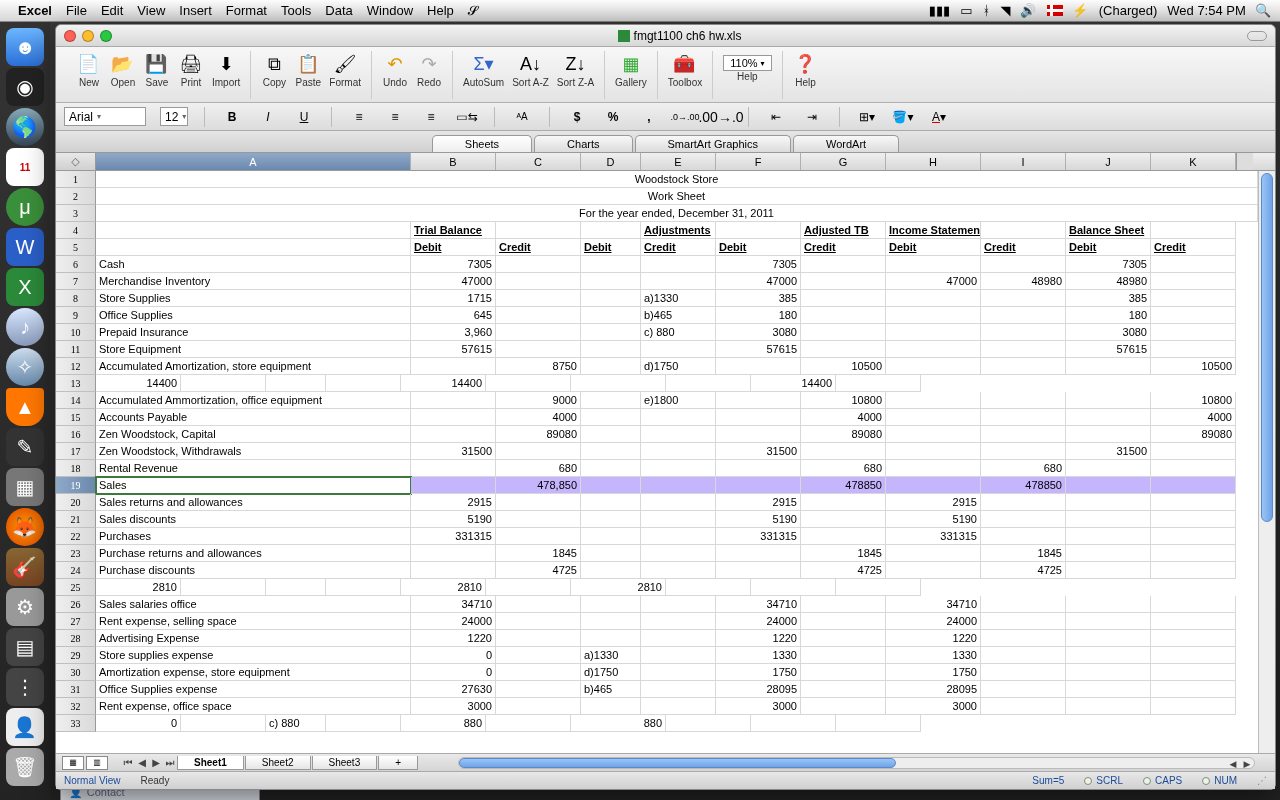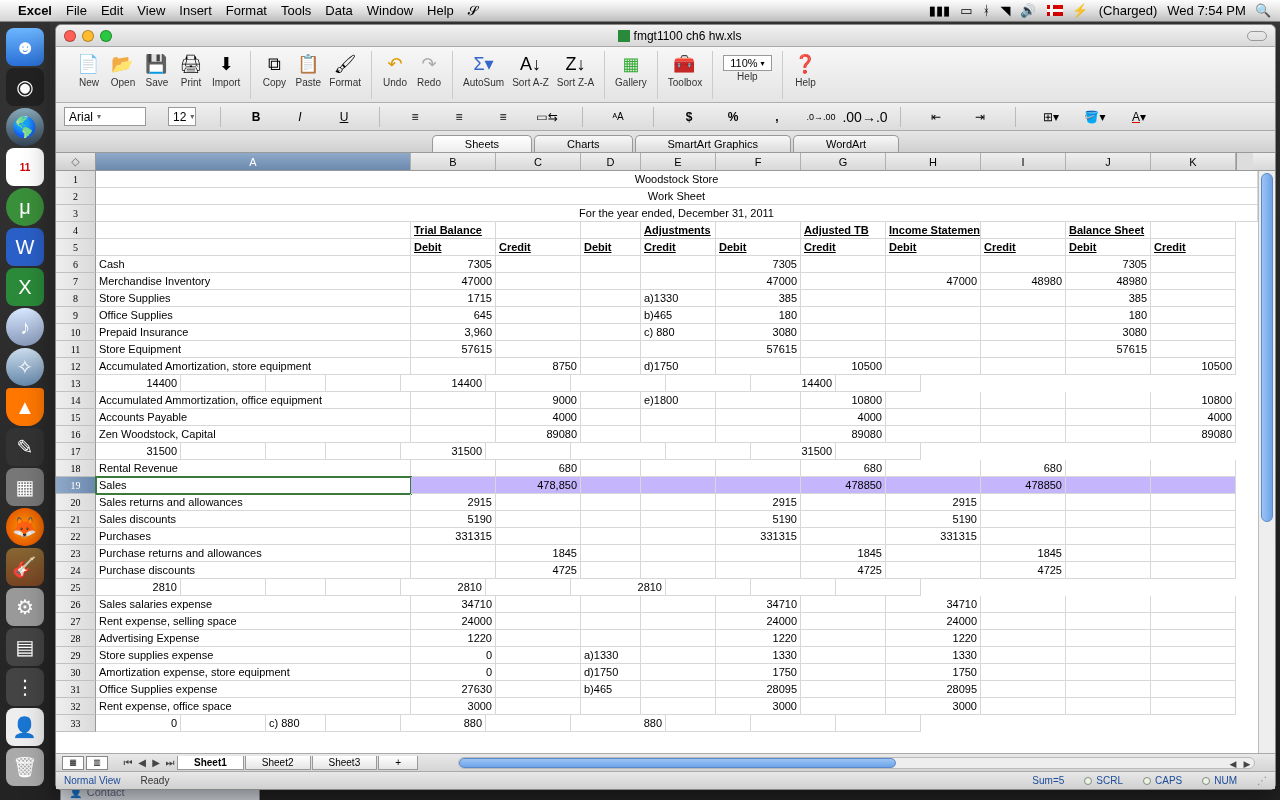--- a/index.html
+++ b/index.html
@@ -36,21 +36,21 @@
 .toolbar { height: 56px; background: linear-gradient(#f7f7f7,#e4e4e4); border-bottom: 1px solid #b0b0b0; display: flex; align-items: flex-start; padding: 4px 10px 0 10px; gap: 0; }
 .tb-group { display: flex; align-items:flex-start; gap: 4px; padding: 0 8px; border-right: 1px solid #ccc; height:48px;}
 .tb-group:last-child{border-right:none;}
 .tb-btn { display:flex; flex-direction:column; align-items:center; gap:0; cursor:pointer; padding:0 2px;}
 .tb-btn .ic { width: 26px; height: 26px; display:flex; align-items:center; justify-content:center; font-size:18px;}
 .tb-btn .lbl { font-size: 10px; color:#333;}
 .zoom-box{border:1px solid #999;background:#fff;font-size:11px;padding:1px 6px;margin-top:4px;display:flex;align-items:center;}
 .zoom-box::after{content:'▾';margin-left:3px;font-size:8px;}
 
 
-.fmtbar { height: 28px; background: linear-gradient(#f0f0f0,#dcdcdc); border-bottom:1px solid #aaa; display:flex; align-items:center; padding: 0 8px; gap:22px; font-size:12px;}
+.fmtbar { height: 28px; background: linear-gradient(#f0f0f0,#dcdcdc); border-bottom:1px solid #aaa; display:flex; align-items:center; padding: 0 8px; gap:14px; font-size:12px;}
 .fmt-sel{border:1px solid #999;background:#fff;padding:1px 4px;display:flex;align-items:center;height:19px;}
 .fmt-sel::after{content:'▾';margin-left:4px;font-size:8px;color:#666;}
 .fsel-font{width:82px;} .fsel-size{width:28px;}
 .fbtn{width:22px;height:20px;display:flex;align-items:center;justify-content:center;border:1px solid transparent;}
 .sep{width:1px;height:20px;background:#bbb;margin:0 2px;}
 .color-swatch{width:14px;height:4px;display:block;margin-top:-2px;}
 .fbtn.fill .color-swatch{background:#ffd000;}
 
 
 .tabsbar{height:22px;background:linear-gradient(#e6e6e6,#d0d0d0);border-bottom:1px solid #999;display:flex;justify-content:center;align-items:flex-end;}
@@ -520,20 +520,21 @@
             <div class="cell wE"></div>
             <div class="cell wF rt"></div>
             <div class="cell wG rt">89080</div>
             <div class="cell wH rt"></div>
             <div class="cell wI rt"></div>
             <div class="cell wJ rt"></div>
             <div class="cell wK rt">89080</div>
           </div>
           <div class="row">
             <div class="rh">17</div>
+            <div class="cell wA">Zen Woodstock, Withdrawals</div>
             <div class="cell wB rt">31500</div>
             <div class="cell wC rt"></div>
             <div class="cell wD"></div>
             <div class="cell wE"></div>
             <div class="cell wF rt">31500</div>
             <div class="cell wG rt"></div>
             <div class="cell wH rt"></div>
             <div class="cell wI rt"></div>
             <div class="cell wJ rt">31500</div>
             <div class="cell wK rt"></div>
@@ -644,21 +645,21 @@
             <div class="cell wE"></div>
             <div class="cell wF rt">2810</div>
             <div class="cell wG rt"></div>
             <div class="cell wH rt">2810</div>
             <div class="cell wI rt"></div>
             <div class="cell wJ rt"></div>
             <div class="cell wK rt"></div>
           </div>
           <div class="row">
             <div class="rh">26</div>
-            <div class="cell wA">Sales salaries expense</div>
+            <div class="cell wA">Sales salaries office</div>
             <div class="cell wB rt">34710</div>
             <div class="cell wC rt"></div>
             <div class="cell wD"></div>
             <div class="cell wE"></div>
             <div class="cell wF rt">34710</div>
             <div class="cell wG rt"></div>
             <div class="cell wH rt">34710</div>
             <div class="cell wI rt"></div>
             <div class="cell wJ rt"></div>
             <div class="cell wK rt"></div>

